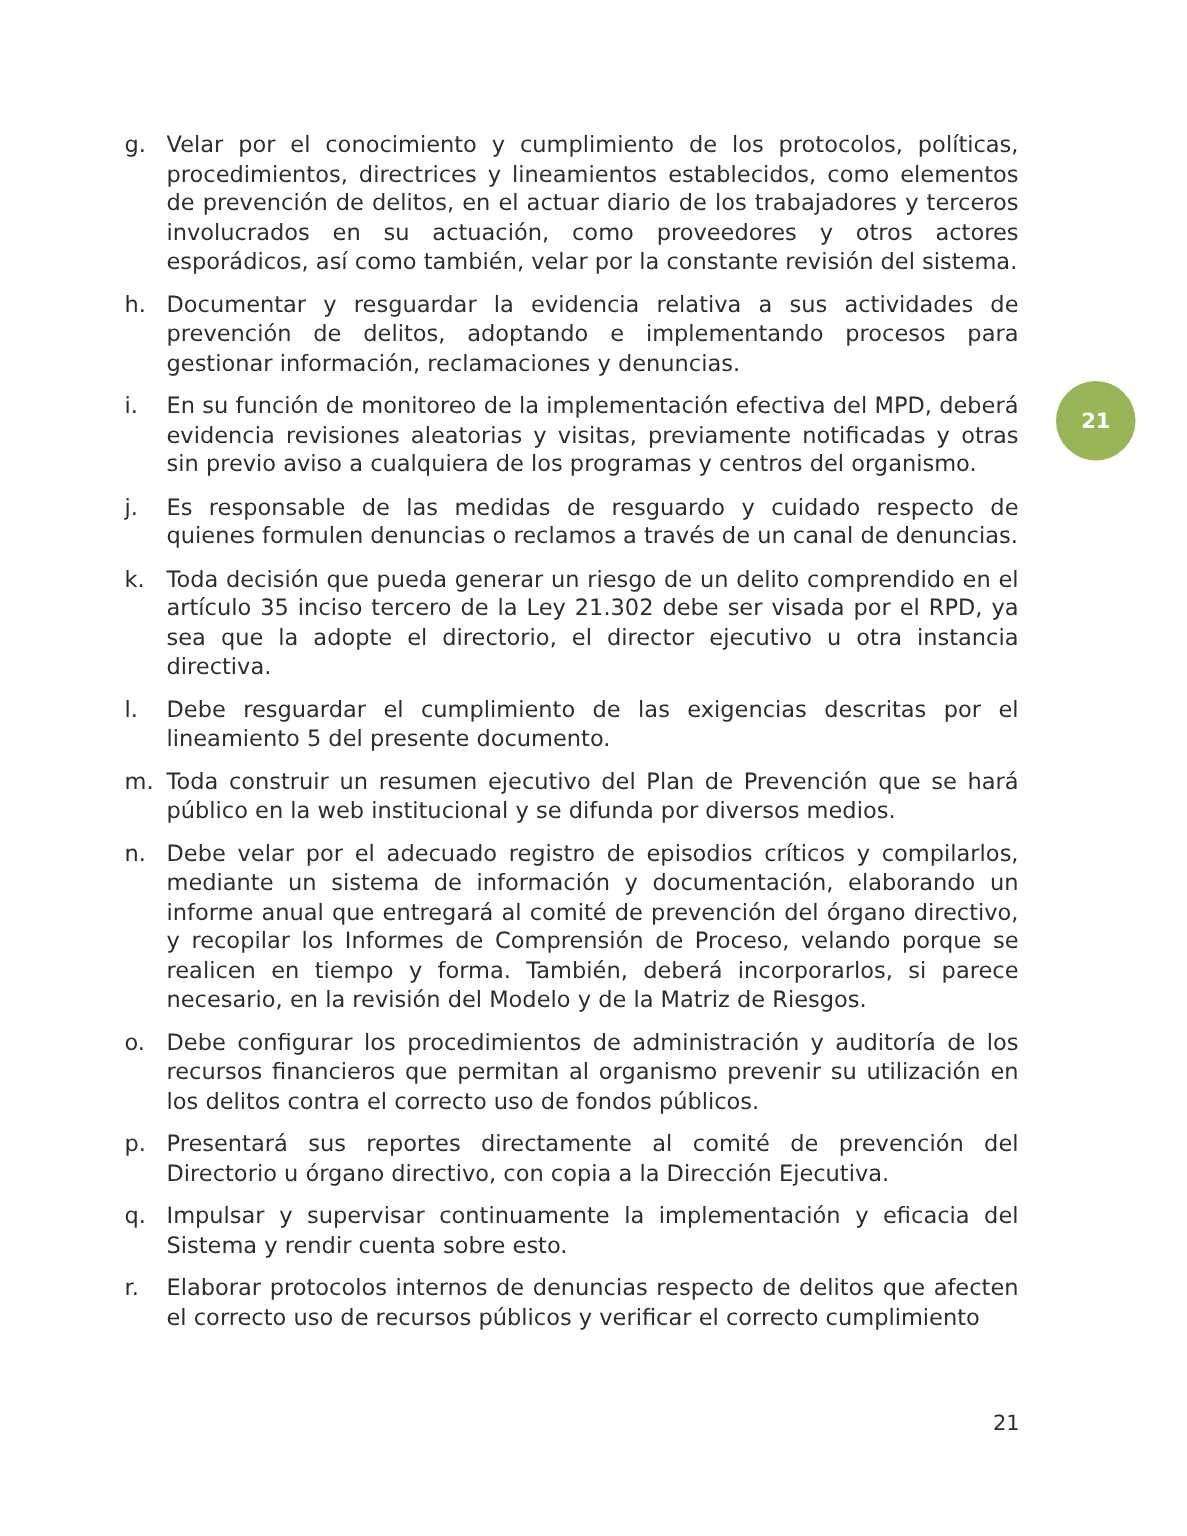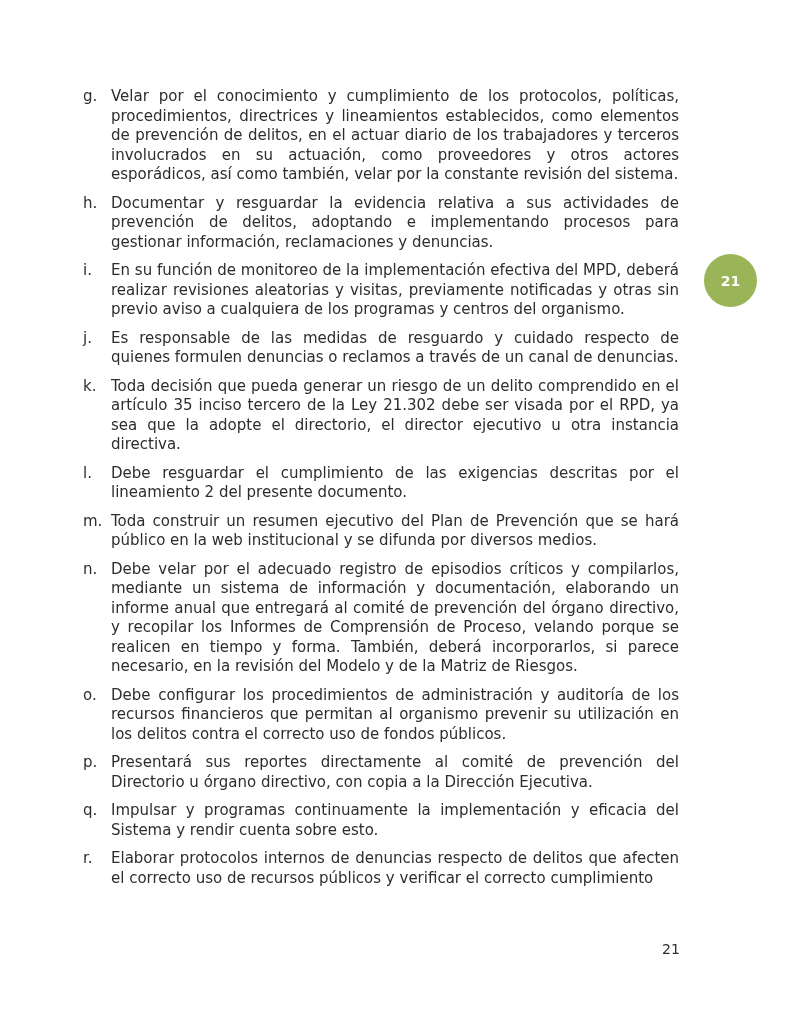--- a/index.html
+++ b/index.html
@@ -62,53 +62,53 @@
 
     <div class="item">
       <span class="label">g.</span><span>Velar por el conocimiento y cumplimiento de los protocolos, políticas, procedimientos, directrices y lineamientos establecidos, como elementos de prevención de delitos, en el actuar diario de los trabajadores y terceros involucrados en su actuación, como proveedores y otros actores esporádicos, así como también, velar por la constante revisión del sistema.</span>
     </div>
 
     <div class="item">
       <span class="label">h.</span><span>Documentar y resguardar la evidencia relativa a sus actividades de prevención de delitos, adoptando e implementando procesos para gestionar información, reclamaciones y denuncias.</span>
     </div>
 
     <div class="item">
-      <span class="label">i.</span><span>En su función de monitoreo de la implementación efectiva del MPD, deberá realizar revisiones aleatorias y visitas, previamente notificadas y otras sin previo aviso a cualquiera de los programas y centros del organismo.</span>
+      <span class="label">i.</span><span>En su función de monitoreo de la implementación efectiva del MPD, deberá evidencia revisiones aleatorias y visitas, previamente notificadas y otras sin previo aviso a cualquiera de los programas y centros del organismo.</span>
     </div>
 
     <div class="item">
       <span class="label">j.</span><span>Es responsable de las medidas de resguardo y cuidado respecto de quienes formulen denuncias o reclamos a través de un canal de denuncias.</span>
     </div>
 
     <div class="item">
       <span class="label">k.</span><span>Toda decisión que pueda generar un riesgo de un delito comprendido en el artículo 35 inciso tercero de la Ley 21.302 debe ser visada por el RPD, ya sea que la adopte el directorio, el director ejecutivo u otra instancia directiva.</span>
     </div>
 
     <div class="item">
-      <span class="label">l.</span><span>Debe resguardar el cumplimiento de las exigencias descritas por el lineamiento 2 del presente documento.</span>
+      <span class="label">l.</span><span>Debe resguardar el cumplimiento de las exigencias descritas por el lineamiento 5 del presente documento.</span>
     </div>
 
     <div class="item">
       <span class="label">m.</span><span>Toda construir un resumen ejecutivo del Plan de Prevención que se hará público en la web institucional y se difunda por diversos medios.</span>
     </div>
 
     <div class="item">
       <span class="label">n.</span><span>Debe velar por el adecuado registro de episodios críticos y compilarlos, mediante un sistema de información y documentación, elaborando un informe anual que entregará al comité de prevención del órgano directivo, y recopilar los Informes de Comprensión de Proceso, velando porque se realicen en tiempo y forma. También, deberá incorporarlos, si parece necesario, en la revisión del Modelo y de la Matriz de Riesgos.</span>
     </div>
 
     <div class="item">
       <span class="label">o.</span><span>Debe configurar los procedimientos de administración y auditoría de los recursos financieros que permitan al organismo prevenir su utilización en los delitos contra el correcto uso de fondos públicos.</span>
     </div>
 
     <div class="item">
       <span class="label">p.</span><span>Presentará sus reportes directamente al comité de prevención del Directorio u órgano directivo, con copia a la Dirección Ejecutiva.</span>
     </div>
 
     <div class="item">
-      <span class="label">q.</span><span>Impulsar y programas continuamente la implementación y eficacia del Sistema y rendir cuenta sobre esto.</span>
+      <span class="label">q.</span><span>Impulsar y supervisar continuamente la implementación y eficacia del Sistema y rendir cuenta sobre esto.</span>
     </div>
 
     <div class="item">
       <span class="label">r.</span><span>Elaborar protocolos internos de denuncias respecto de delitos que afecten el correcto uso de recursos públicos y verificar el correcto cumplimiento</span>
     </div>
 
   </div>
 
   <div class="badge" style="background: rgb(154, 181, 87);">
     <span>21</span>

